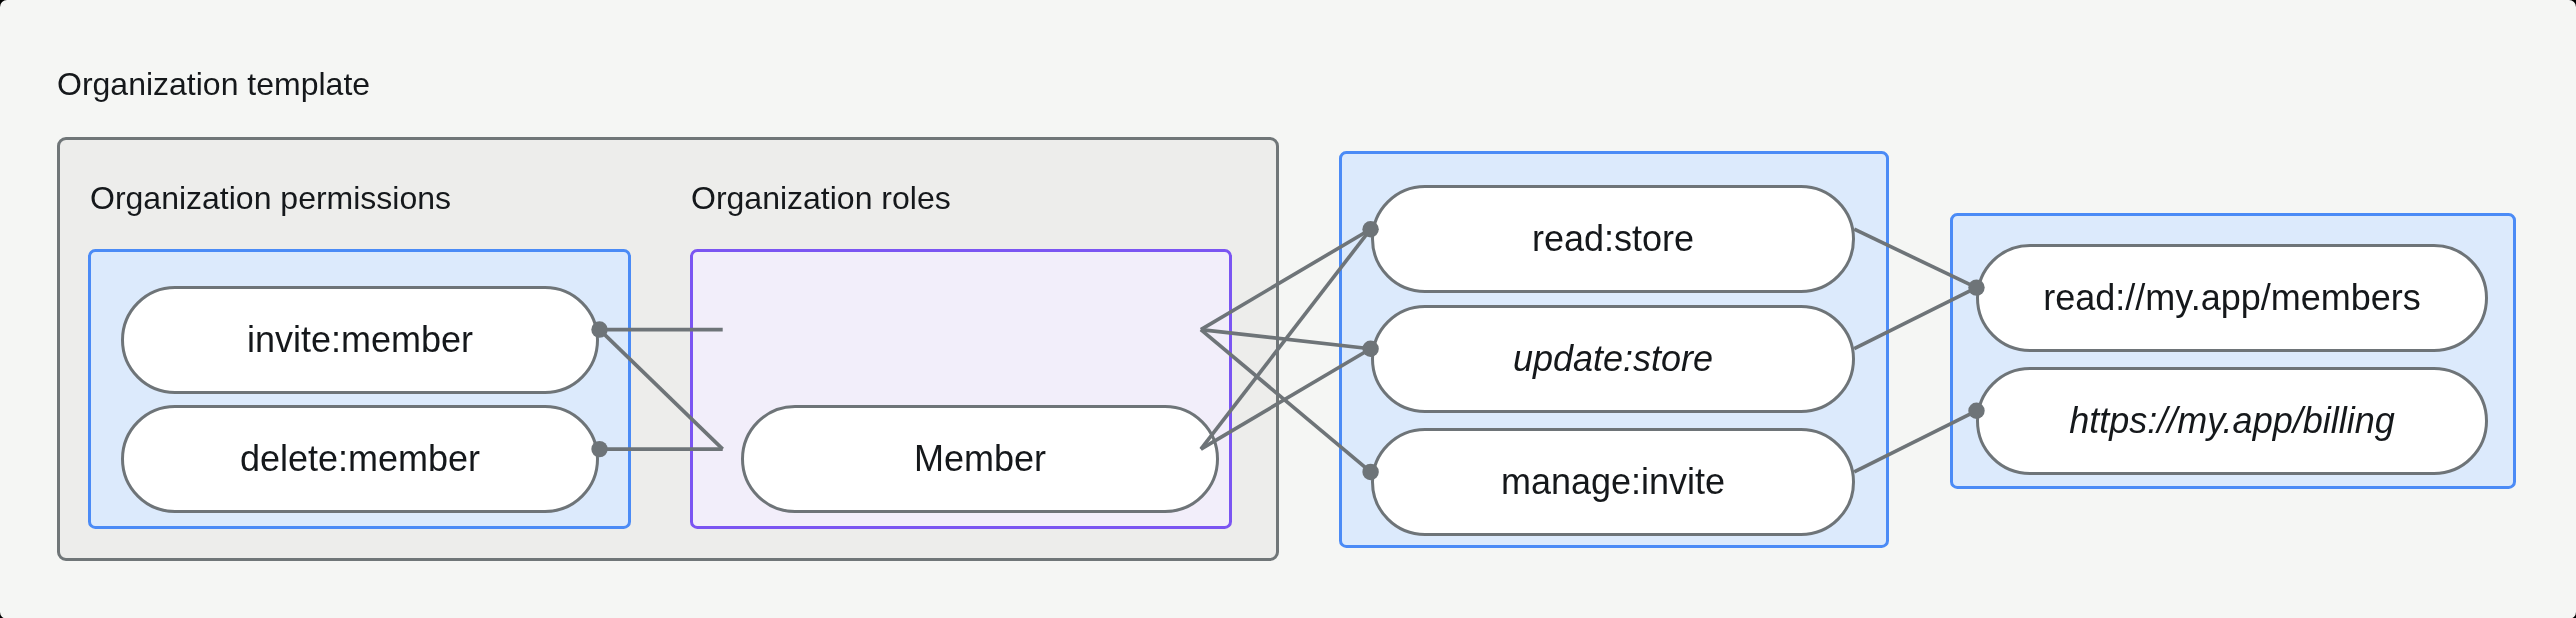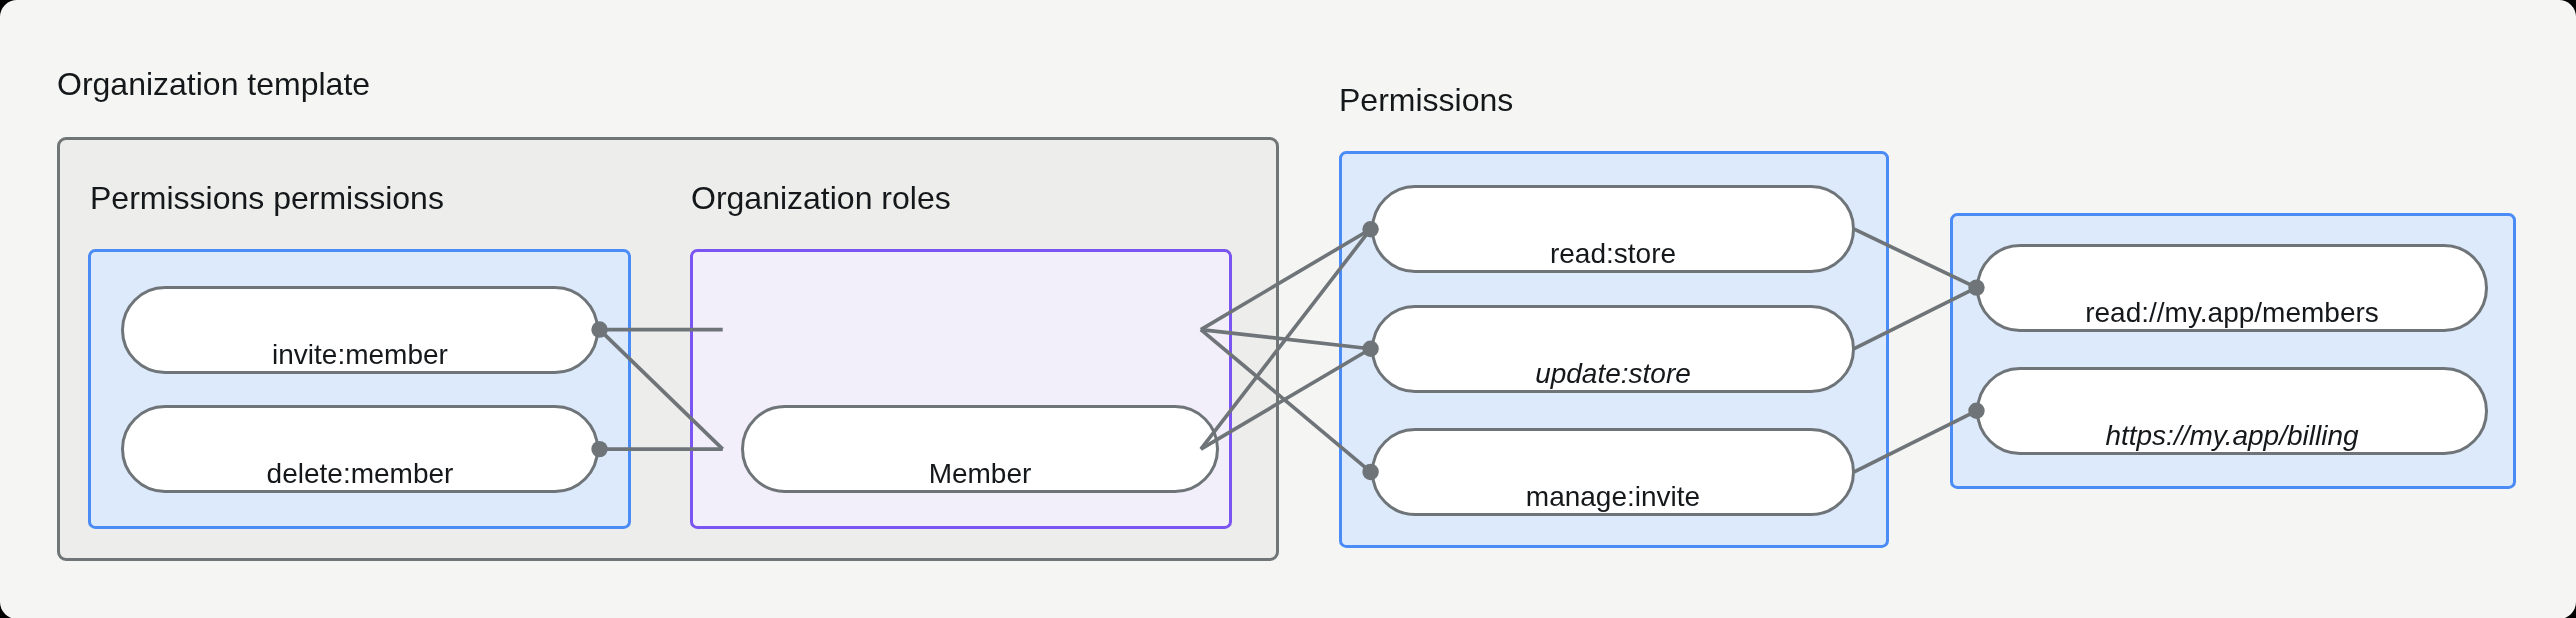--- a/index.html
+++ b/index.html
@@ -19,21 +19,21 @@
   html, body {
     margin: 0; padding: 0;
     background: var(--page-bg, #000);
     font-family: "Liberation Sans", "DejaVu Sans", sans-serif;
   }
   .card {
     position: relative;
     width: 2576px;
     height: 619px;
     background: var(--card-bg, #f5f6f4);
-    border-radius: 17px;
+    border-radius: 7px;
     overflow: hidden;
   }
   .group-label {
     position: absolute;
     font-size: 32px;
     line-height: 40px;
     color: var(--text, #15181b);
     white-space: nowrap;
   }
   .box {
@@ -49,28 +49,28 @@
     border: 3.7px solid var(--blue-border, #4b8bf6);
     border-radius: 7.3px;
   }
   .box.purple {
     background: var(--purple-fill, #f2eefa);
     border: 3.7px solid var(--purple-border, #7b55f2);
     border-radius: 7.3px;
   }
   .pill {
     position: absolute;
-    height: 88px;
+    height: 108px;
     background: var(--pill-fill, #fff);
     border: 3.2px solid var(--line, #6e7478);
     border-radius: 912px;
     display: flex;
-    align-items: flex-end;
+    align-items: center;
     justify-content: center;
-    font-size: 28px;
+    font-size: 36px;
     color: var(--text, #15181b);
     white-space: nowrap;
   }
   svg.edges {
     position: absolute;
     left: 0; top: 0;
     width: 2576px; height: 619px;
     pointer-events: none;
   }
   svg.edges line { stroke: var(--line, #6e7478); stroke-width: 4; }
@@ -81,23 +81,22 @@
 
 <div class="card">
 
   <div class="box gray" style="left:57px;  top:137px; width:1222px; height:424px;"></div>
   <div class="box blue" style="left:88px;  top:249px; width:543px;  height:280px;"></div>
   <div class="box purple" style="left:690px; top:249px; width:542px;  height:280px;"></div>
   <div class="box blue" style="left:1339px;top:151px; width:550px;  height:397px;"></div>
   <div class="box blue" style="left:1950px;top:213px; width:566px;  height:276px;"></div>
 
   <div class="group-label" style="left:57px;   top:64px;">Organization template</div>
-  <div class="group-label" style="left:90px;   top:178px;">Permissions permissions</div>
+  <div class="group-label" style="left:90px;   top:178px;">Organization permissions</div>
   <div class="group-label" style="left:691px;  top:178px;">Organization roles</div>
-  <div class="group-label" style="left:1339px; top:80px;">Permissions</div>
 
   <div class="pill" style="left:121px; top:286px; width:478px;">
     <span>invite:member</span>
   </div>
   <div class="pill" style="left:121px; top:405px; width:478px;">
     <span>delete:member</span>
   </div>
 
   <div class="pill" style="left:741px; top:405px; width:478px;">
     <span>Member</span>

